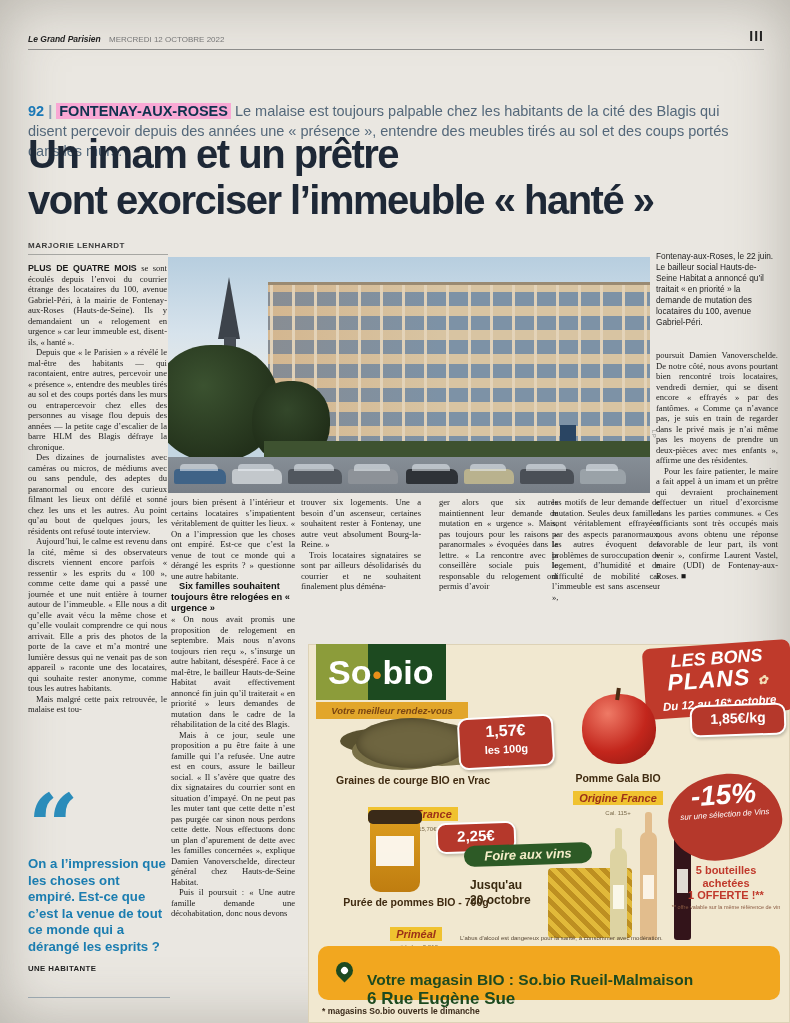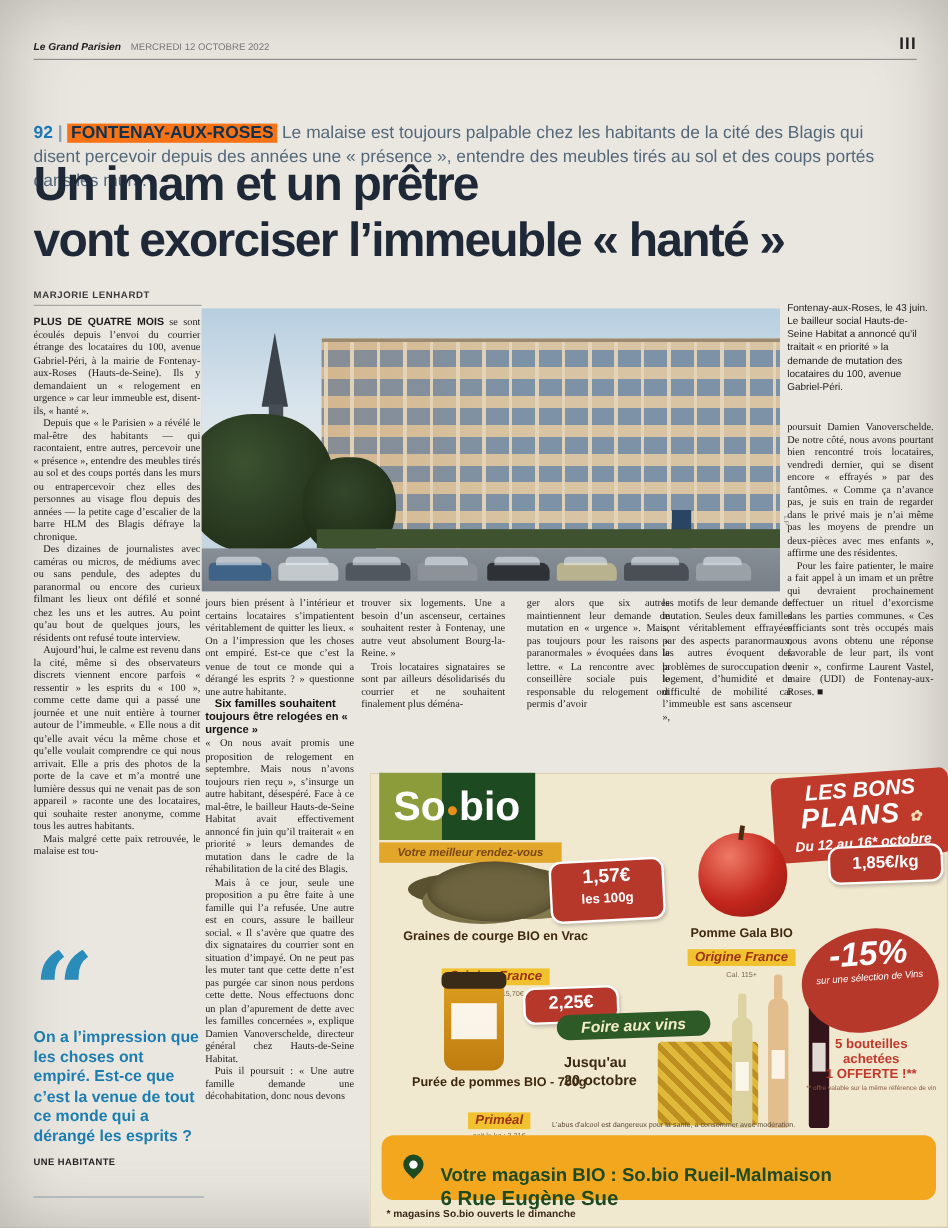--- a/index.html
+++ b/index.html
@@ -12,21 +12,21 @@
   .masthead{left:28px;top:28px;right:26px;border-bottom:1.5px solid #8d8d8b;padding-bottom:5px;
             display:flex;justify-content:space-between;align-items:flex-end;}
   .mh-left{font-size:8px;color:#777;}
   .mh-brand{font-weight:bold;font-style:italic;color:#222;margin-right:6px;font-size:8.5px;}
   .mh-folio{font-weight:bold;font-size:14px;color:#222;letter-spacing:1px;}
 
   
   .kicker{left:28px;top:86px;width:730px;font-size:14.5px;line-height:20px;color:#54687a;}
   .kicker .dept{color:#1a78b6;font-weight:bold;}
   .kicker .sep{color:#8aa0b2;font-weight:bold;}
-  .kicker .loc{color:#10324e;font-weight:bold;background:#f97316;padding:0 3px;}
+  .kicker .loc{color:#10324e;font-weight:bold;background:#f9a8d4;padding:0 3px;}
 
   
   .headline{left:28px;top:131px;width:740px;font-weight:800;color:#1e2836;
             font-size:40px;line-height:46px;letter-spacing:-1.5px;}
 
   .byline{left:28px;top:241px;width:140px;font-size:8px;font-weight:bold;color:#3a3a3a;
           letter-spacing:.5px;border-bottom:1px solid #a6a6a2;padding-bottom:4px;}
 
   
   .photo{left:168px;top:257px;width:482px;height:236px;overflow:hidden;background:#c4d6e2;}
@@ -185,21 +185,21 @@
       <span class="car" style="left:120px;width:54px;background:#51575e;"></span>
       <span class="car" style="left:180px;width:50px;background:#8d9298;"></span>
       <span class="car" style="left:238px;width:52px;background:#2e3237;"></span>
       <span class="car" style="left:296px;width:50px;background:#b9b28e;"></span>
       <span class="car" style="left:352px;width:54px;background:#4a4f56;"></span>
       <span class="car" style="left:412px;width:46px;background:#9aa2a8;"></span>
     </div>
   </div>
   <div class="abs photo-credit">LP</div>
 
-  <div class="abs caption">Fontenay-aux-Roses, le 43 juin. Le bailleur social Hauts-de-Seine Habitat a annoncé qu’il traitait « en priorité » la demande de mutation des locataires du 100, avenue Gabriel-Péri.</div>
+  <div class="abs caption">Fontenay-aux-Roses, le 22 juin. Le bailleur social Hauts-de-Seine Habitat a annoncé qu’il traitait « en priorité » la demande de mutation des locataires du 100, avenue Gabriel-Péri.</div>
 
   <div class="abs col c1">
     <p><span class="lead-label">PLUS DE QUATRE MOIS</span>
       <span>se sont écoulés depuis l’envoi du courrier étrange des locataires du 100, avenue Gabriel-Péri, à la mairie de Fontenay-aux-Roses (Hauts-de-Seine). Ils y demandaient un « relogement en urgence » car leur immeuble est, disent-ils, « hanté ».</span></p>
     <p>Depuis que « le Parisien » a révélé le mal-être des habitants — qui racontaient, entre autres, percevoir une « présence », entendre des meubles tirés au sol et des coups portés dans les murs ou entrapercevoir chez elles des personnes au visage flou depuis des années — la petite cage d’escalier de la barre HLM des Blagis défraye la chronique.</p>
     <p>Des dizaines de journalistes avec caméras ou micros, de médiums avec ou sans pendule, des adeptes du paranormal ou encore des curieux filmant les lieux ont défilé et sonné chez les uns et les autres. Au point qu’au bout de quelques jours, les résidents ont refusé toute interview.</p>
     <p>Aujourd’hui, le calme est revenu dans la cité, même si des observateurs discrets viennent encore parfois « ressentir » les esprits du « 100 », comme cette dame qui a passé une journée et une nuit entière à tourner autour de l’immeuble. « Elle nous a dit qu’elle avait vécu la même chose et qu’elle voulait comprendre ce qui nous arrivait. Elle a pris des photos de la porte de la cave et m’a montré une lumière dessus qui ne venait pas de son appareil » raconte une des locataires, qui souhaite rester anonyme, comme tous les autres habitants.</p>
     <p>Mais malgré cette paix retrouvée, le malaise est tou-</p>
   </div>
 

